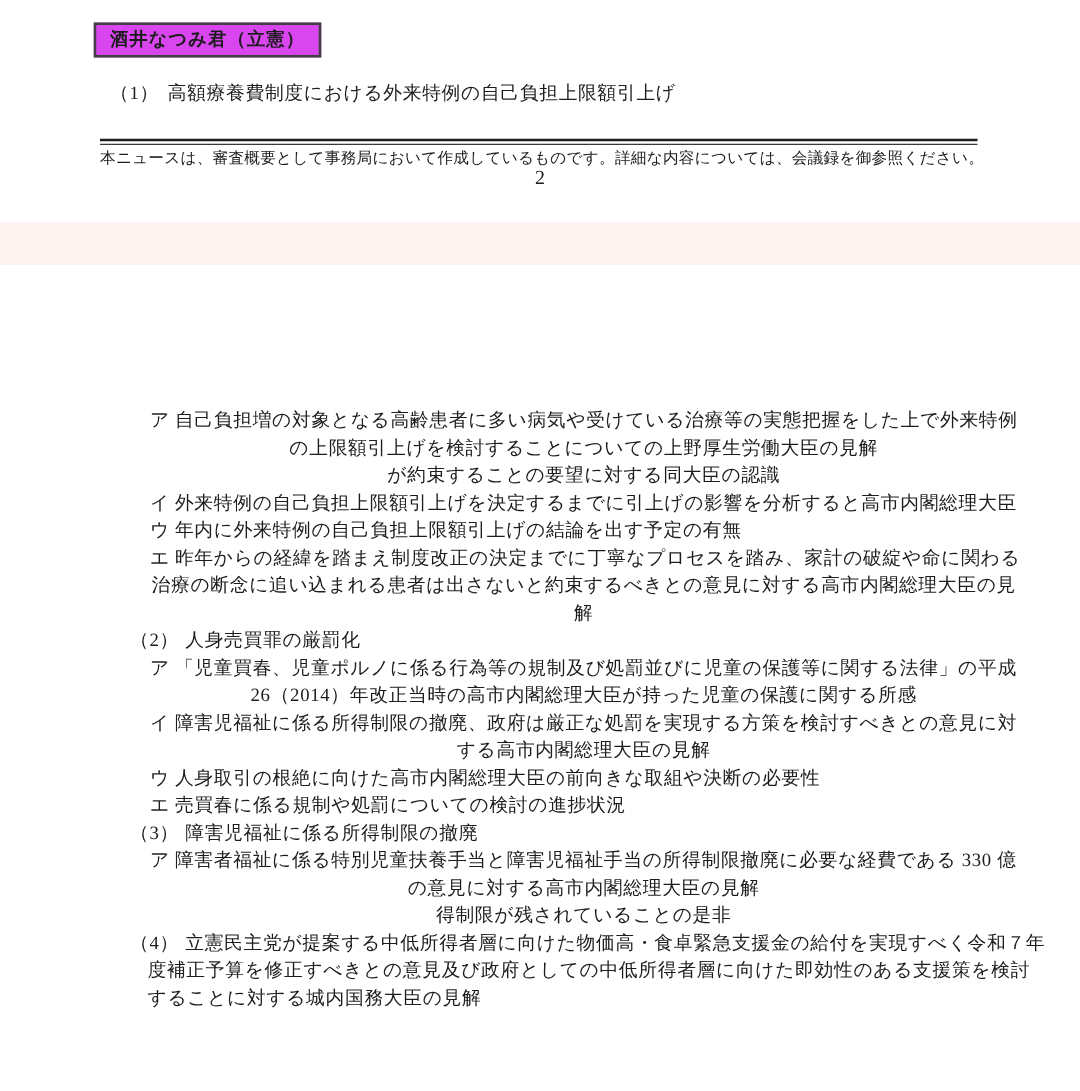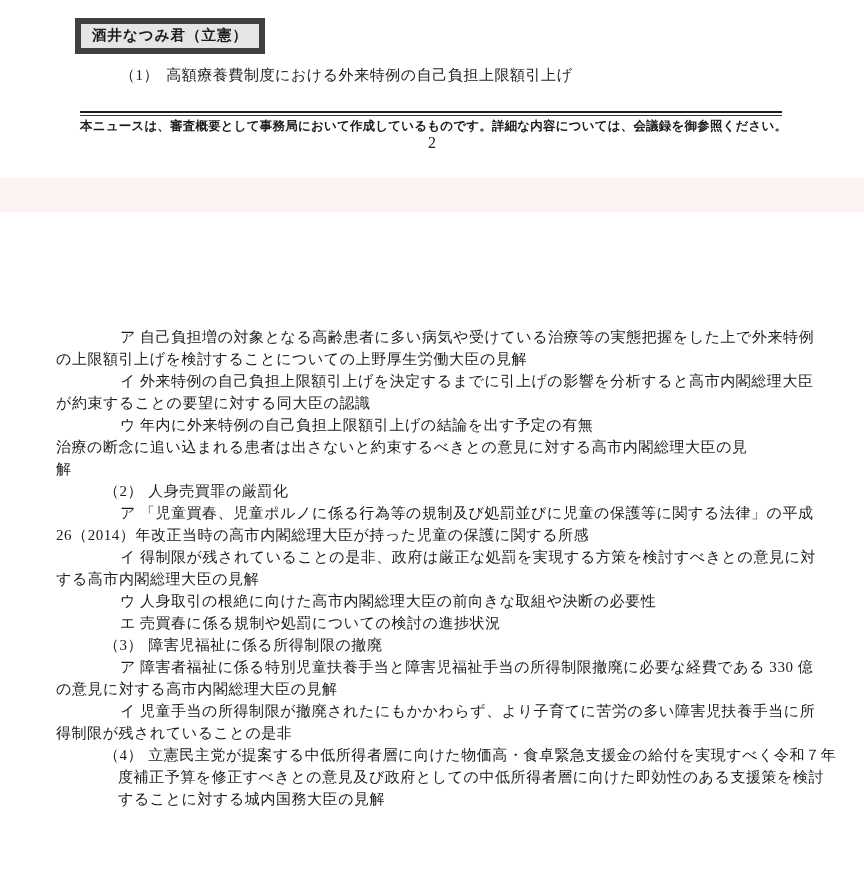--- a/index.html
+++ b/index.html
@@ -4,63 +4,63 @@
 <style>
   html,body{margin:0;padding:0;}
   body{
     width:864px;height:873px;position:relative;background:#ffffff;
     font-family:"Liberation Serif", serif;color:#1c1c1c;overflow:hidden;
   }
   .abs{position:absolute;}
   
   .speaker-box{
     left:75px;top:18px;
-    border:6px solid #404040;
+    border:2px solid #404040;
     padding:2px 11px 3px 11px;
     font-family:"Liberation Sans", sans-serif;
     font-weight:bold;font-size:14.5px;letter-spacing:1px;
-    background:#e5e5e5;
+    background:#d946ef;
   }
   
   .heading-line{
     left:0;top:64px;width:744px;height:22px;line-height:22px;
-    font-size:15px;letter-spacing:0.55px;padding-left:120px;box-sizing:border-box;
+    font-size:15px;letter-spacing:0.55px;padding-left:88px;box-sizing:border-box;
     white-space:nowrap;
   }
   .heading-line .lbl{margin-right:7px;}
   
   .rule-sep{
     left:80px;top:111px;width:702px;height:2px;
     border-top:2px solid #1c1c1c;border-bottom:1px solid #3a3a3a;
   }
   
   .footer-note{
     left:80px;top:118px;width:702px;text-align:center;
-    font-family:"Liberation Sans", sans-serif;font-weight:bold;
+    font-family:"Liberation Sans", sans-serif;font-weight:normal;
     font-size:12.5px;letter-spacing:0.2px;white-space:nowrap;
   }
   
   .page-number{
     left:0;top:134px;width:864px;text-align:center;
     font-size:16px;
   }
   
   .page-band{
     left:0;top:178px;width:864px;height:34px;background:#fdf3f1;
   }
   
   .content{
     left:0;top:326px;width:864px;
     font-size:15px;letter-spacing:0.55px;line-height:22px;
   }
   .cline{white-space:nowrap;box-sizing:border-box;}
   .cline .lbl{display:inline-block;}
   .cline.sub-first{padding-left:120px;}
   .cline.sub-first .txt{margin-left:4px;margin-top:19px;}
-  .cline.sub-cont{padding-left:56px;}
+  .cline.sub-cont{padding-left:70px;text-align:center;}
   .cline.sec-first{padding-left:88px;margin-left:16px;}
   .cline.sec-first .txt{margin-left:5px;}
   .cline.sec-cont{padding-left:118px;}
 </style>
 </head>
 <body>
 
 <div class="abs speaker-box">
   <span>酒井なつみ君（立憲）</span>
 </div>
@@ -73,33 +73,33 @@
 
 <div class="abs footer-note">本ニュースは、審査概要として事務局において作成しているものです。詳細な内容については、会議録を御参照ください。</div>
 
 <div class="abs page-number">2</div>
 
 <div class="abs page-band" style="background: rgb(253, 243, 241);"></div>
 
 <div class="abs content" id="content">
     <div class="cline sub-first"><span class="lbl">ア</span><span class="txt">自己負担増の対象となる高齢患者に多い病気や受けている治療等の実態把握をした上で外来特例</span></div>
     <div class="cline sub-cont"><span class="txt">の上限額引上げを検討することについての上野厚生労働大臣の見解</span></div>
+    <div class="cline sub-cont"><span class="txt">が約束することの要望に対する同大臣の認識</span></div>
     <div class="cline sub-first"><span class="lbl">イ</span><span class="txt">外来特例の自己負担上限額引上げを決定するまでに引上げの影響を分析すると高市内閣総理大臣</span></div>
-    <div class="cline sub-cont"><span class="txt">が約束することの要望に対する同大臣の認識</span></div>
     <div class="cline sub-first"><span class="lbl">ウ</span><span class="txt">年内に外来特例の自己負担上限額引上げの結論を出す予定の有無</span></div>
+    <div class="cline sub-first"><span class="lbl">エ</span><span class="txt">昨年からの経緯を踏まえ制度改正の決定までに丁寧なプロセスを踏み、家計の破綻や命に関わる</span></div>
     <div class="cline sub-cont"><span class="txt">治療の断念に追い込まれる患者は出さないと約束するべきとの意見に対する高市内閣総理大臣の見</span></div>
     <div class="cline sub-cont"><span class="txt">解</span></div>
     <div class="cline sec-first"><span class="lbl">（2）</span><span class="txt">人身売買罪の厳罰化</span></div>
     <div class="cline sub-first"><span class="lbl">ア</span><span class="txt">「児童買春、児童ポルノに係る行為等の規制及び処罰並びに児童の保護等に関する法律」の平成</span></div>
     <div class="cline sub-cont"><span class="txt">26（2014）年改正当時の高市内閣総理大臣が持った児童の保護に関する所感</span></div>
-    <div class="cline sub-first"><span class="lbl">イ</span><span class="txt">得制限が残されていることの是非、政府は厳正な処罰を実現する方策を検討すべきとの意見に対</span></div>
+    <div class="cline sub-first"><span class="lbl">イ</span><span class="txt">障害児福祉に係る所得制限の撤廃、政府は厳正な処罰を実現する方策を検討すべきとの意見に対</span></div>
     <div class="cline sub-cont"><span class="txt">する高市内閣総理大臣の見解</span></div>
     <div class="cline sub-first"><span class="lbl">ウ</span><span class="txt">人身取引の根絶に向けた高市内閣総理大臣の前向きな取組や決断の必要性</span></div>
     <div class="cline sub-first"><span class="lbl">エ</span><span class="txt">売買春に係る規制や処罰についての検討の進捗状況</span></div>
     <div class="cline sec-first"><span class="lbl">（3）</span><span class="txt">障害児福祉に係る所得制限の撤廃</span></div>
     <div class="cline sub-first"><span class="lbl">ア</span><span class="txt">障害者福祉に係る特別児童扶養手当と障害児福祉手当の所得制限撤廃に必要な経費である 330 億</span></div>
     <div class="cline sub-cont"><span class="txt">の意見に対する高市内閣総理大臣の見解</span></div>
-    <div class="cline sub-first"><span class="lbl">イ</span><span class="txt">児童手当の所得制限が撤廃されたにもかかわらず、より子育てに苦労の多い障害児扶養手当に所</span></div>
     <div class="cline sub-cont"><span class="txt">得制限が残されていることの是非</span></div>
     <div class="cline sec-first"><span class="lbl">（4）</span><span class="txt">立憲民主党が提案する中低所得者層に向けた物価高・食卓緊急支援金の給付を実現すべく令和７年</span></div>
     <div class="cline sec-cont"><span class="txt">度補正予算を修正すべきとの意見及び政府としての中低所得者層に向けた即効性のある支援策を検討</span></div>
     <div class="cline sec-cont"><span class="txt">することに対する城内国務大臣の見解</span></div>
   </div>
 
 </body></html>

